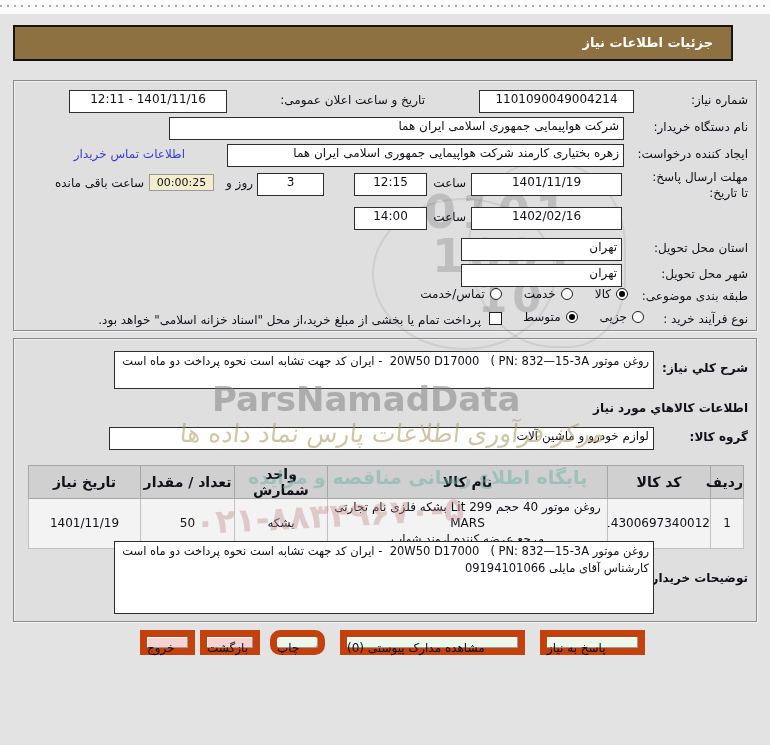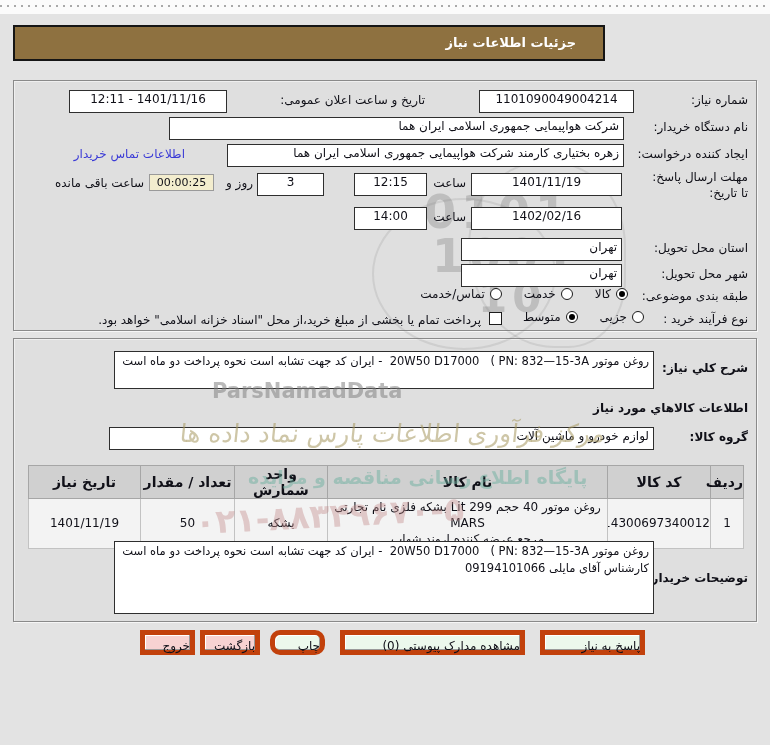--- a/index.html
+++ b/index.html
@@ -23,23 +23,23 @@
     background:#fff; border:1px solid #2e2e2e; z-index:4;
     padding:1px 4px; white-space:pre-wrap; direction:rtl; text-align:right;
     font-size:11.5px; line-height:1.5; overflow:hidden;
   }
   .top-strip {
     top:0; left:0; width:770px; height:14px; background:#fbfbfb;
     background-image:repeating-linear-gradient(to right,#a9a9a9 0 2px,transparent 2px 7px);
     background-size:100% 2px; background-position:0 5px; background-repeat:no-repeat;
   }
   .title-bar {
-    top:25px; left:13px; width:592px; height:36px;
+    top:25px; left:13px; width:720px; height:36px;
     background:#8E7140; border:2px solid #151515; color:#ffffff;
-    font-weight:bold; font-size:13px; line-height:31px; padding-right:27px; z-index:4;
+    font-weight:bold; font-size:13px; line-height:31px; padding-right:18px; z-index:4;
   }
   .panel {
     left:13px; width:744px; background:#dfdfdf;
     border:1px solid #8a8a8a; box-shadow:1px 1px 0 #f6f6f6, inset 1px 1px 0 #efefef;
   }
   #panel1 { top:80px;  height:251px; }
   #panel2 { top:338px; height:284px; }
   .link { color:#3A3AD6; cursor:pointer; z-index:4; white-space:nowrap; }
   .radio {
     width:12px; height:12px; border:1px solid #1c1c1c; border-radius:50%;
@@ -63,34 +63,34 @@
   table.goods th {
     background:rgba(205,205,205,0.82); border:1px solid #a6a6a6; height:14px;
     font-weight:bold; font-size:14px; text-align:center;
   }
   table.goods td {
     background:rgba(248,248,248,0.82); border:1px solid #c2c2c2; height:40px;
     font-size:12px; text-align:center; vertical-align:middle; overflow:hidden;
   }
   td.namecell { font-size:11px; white-space:pre-wrap; line-height:1.35; }
   .btn {
-    position:absolute; top:630px; height:25px; border:5px solid #c2410c;
-    text-align:right; line-height:23px; font-size:12px; cursor:pointer; z-index:5;
+    position:absolute; top:630px; height:25px; border:7px solid #c2410c;
+    text-align:left; line-height:23px; font-size:12px; cursor:pointer; z-index:5;
     box-shadow:inset -1px -1px 0 #9a9a9a, inset 1px 1px 0 #ffffff;
   }
   .btn.green { background:#ECF8EC; }
   .btn.pink  { background:#F7D2D2; }
   .wm { position:absolute; pointer-events:none; white-space:nowrap; }
   .wm-seal-num {
     font-weight:bold; color:rgba(125,125,125,0.34); letter-spacing:5px;
     font-size:46px; z-index:1; direction:ltr;
   }
   .wm-circle { border:2px solid rgba(120,120,120,0.16); border-radius:50%; z-index:1; }
   .wm-brand {
-    font-size:21px; font-weight:bold; color:rgba(130,130,130,0.55);
+    font-size:34px; font-weight:bold; color:rgba(130,130,130,0.55);
     z-index:6; direction:ltr;text-align:center;
   }
   .wm-callig {
     font-size:25px; color:rgba(165,152,95,0.55); z-index:6;
     transform:skewX(-6deg);
   }
   .wm-portal { font-size:19px; font-weight:bold; color:rgba(110,175,160,0.5); z-index:6; }
   .wm-phone {
     font-size:33px; font-weight:bold; color:rgba(195,140,140,0.42);
     letter-spacing:3px; transform:rotate(-3deg); z-index:6; direction:ltr;

